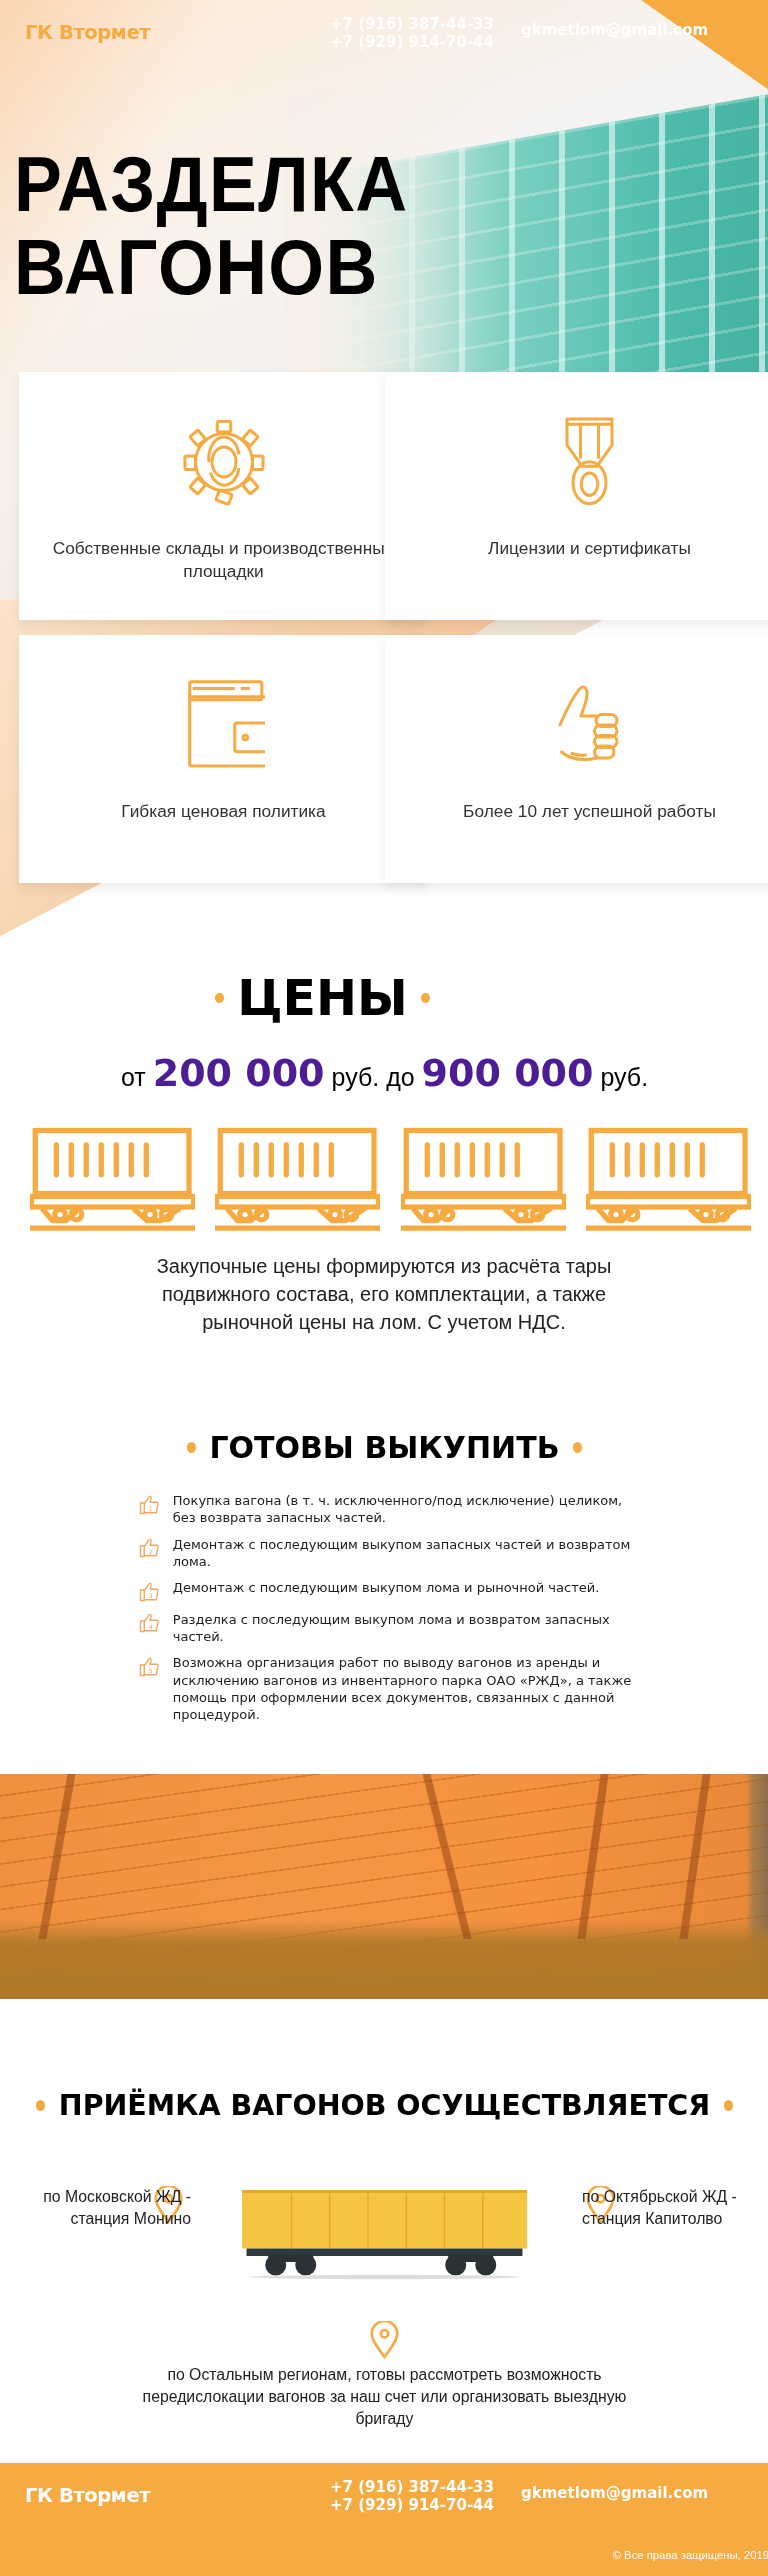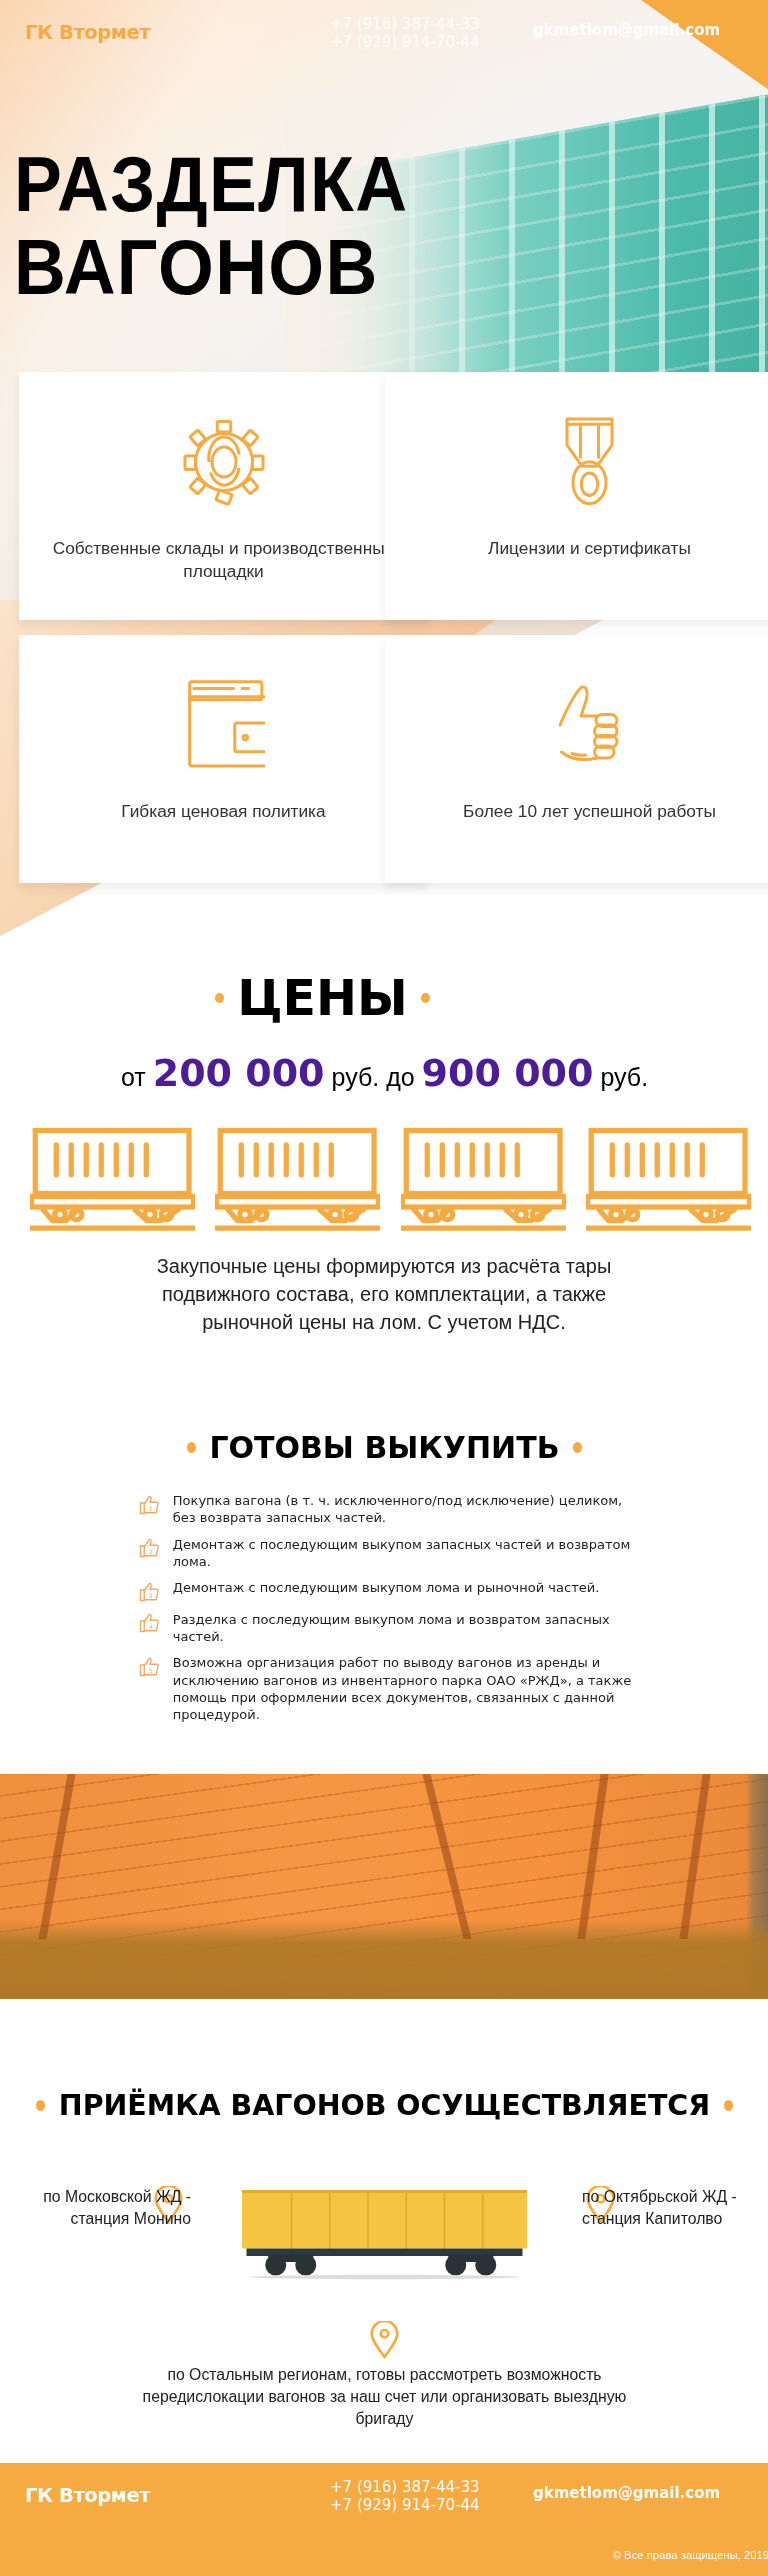--- a/index.html
+++ b/index.html
@@ -58,26 +58,26 @@
   .header {
     position: absolute; left: 0; top: 0; width: 769px; height: 68px; z-index: 5;
   }
   .brand {
     position: absolute; left: 25px; top: 21px;
     font-family: "DejaVu Sans", sans-serif; font-weight: bold; font-size: 19.5px;
     color: #f5aa42; letter-spacing: -0.4px;
   }
   .phones {
     position: absolute; left: 330px; top: 15px;
-    font-family: "DejaVu Sans", sans-serif; font-weight: normal; font-size: 15px;
+    font-family: "DejaVu Sans", sans-serif; font-weight: bold; font-size: 15px;
     color: #ffffff; line-height: 18px;
   }
   .email {
     position: absolute; left: 521px; top: 21px;
-    font-family: "DejaVu Sans", sans-serif; font-weight: bold; font-size: 15px; color: #ffffff; margin-left: 12px;
+    font-family: "DejaVu Sans", sans-serif; font-weight: bold; font-size: 15px; color: #ffffff;
   }
   .hero-title {
     position: absolute; left: 13.5px; top: 143px; z-index: 5;
     font-family: "Liberation Sans", sans-serif; font-weight: bold;
     font-size: 78px; line-height: 83px; color: #000; letter-spacing: 1.5px;
     transform: scaleX(0.92); transform-origin: left top;
   }
 
   .features {
     position: absolute; left: 19px; top: 372px; z-index: 6;

